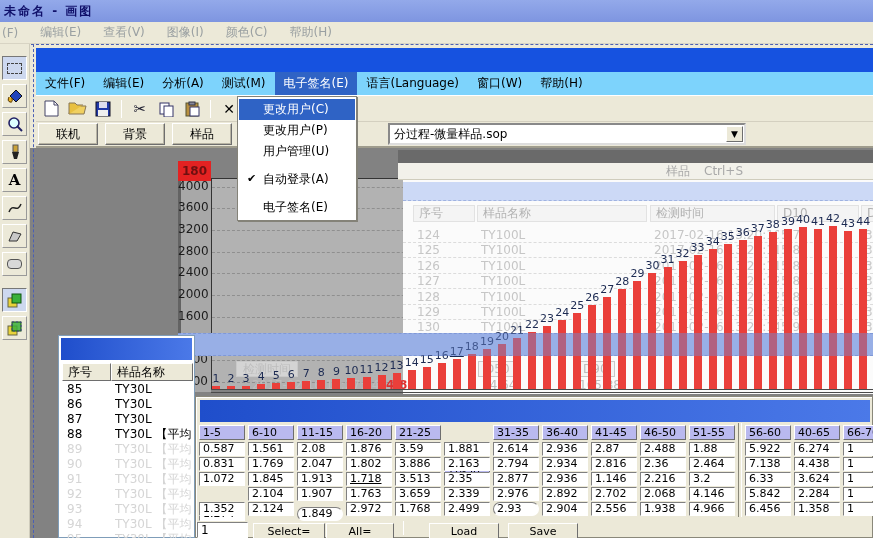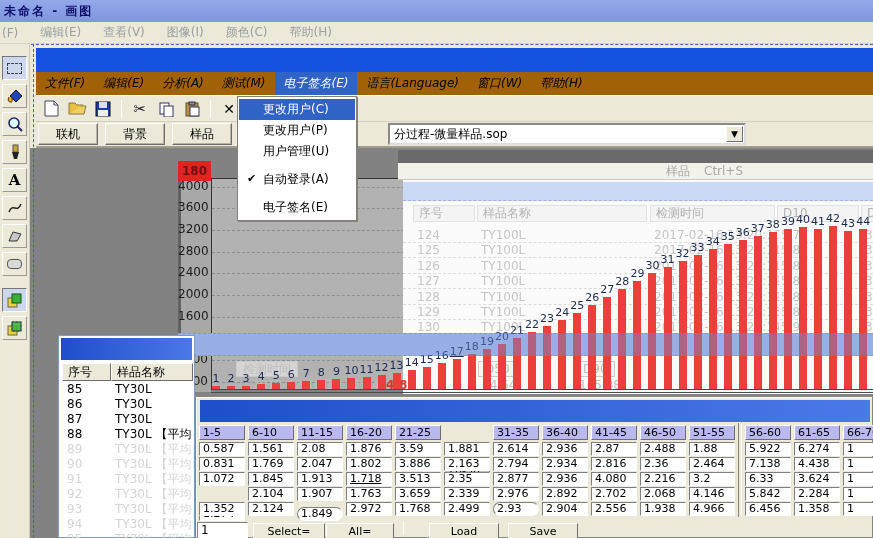--- a/index.html
+++ b/index.html
@@ -23,22 +23,22 @@
   .tool svg { display:block; }
   .tool-gap { height:8px; }
 
   
   .canvas-top { position:absolute; left:30px; top:44px; width:843px; height:104px; background:#ece9d8; z-index:5; }
   .sel-dash-h { position:absolute; left:31px; top:44px; width:842px; height:0;
     border-top:1px dashed #4a5fb4; z-index:15; }
   .sel-dash-v { position:absolute; left:33px; top:44px; width:0; height:494px;
     border-left:1px dashed #4a5fb4; z-index:15; }
   .app-bluebar { position:absolute; left:36px; top:48px; width:837px; height:24px; background:#1652e0; z-index:6; }
-  .app-menu { position:absolute; left:36px; top:72px; width:837px; height:24px; background:#a16207; z-index:6;
-    display:flex; align-items:center; color:#000; border-bottom:1px solid #fff;font-style:italic; }
+  .app-menu { position:absolute; left:36px; top:72px; width:837px; height:24px; background:#7dd3fc; z-index:6;
+    display:flex; align-items:center; color:#000; border-bottom:1px solid #fff; }
   .app-menu .mi { padding:3px 9px; white-space:nowrap; }
   .app-menu .mi.hl { background:#2f63c5; color:#fff; }
   .app-toolbar { position:absolute; left:36px; top:96px; width:837px; height:26px; background:#ece9d8; z-index:6;
     display:flex; align-items:center; gap:4px; padding-left:4px; border-bottom:1px solid #d4d0c0; }
   .tbico { width:22px; height:20px; display:flex; align-items:center; justify-content:center; }
   .tbsep { width:1px; height:18px; background:#b4b0a0; border-right:1px solid #fff; margin:0 3px; }
   .app-btnrow { position:absolute; left:36px; top:122px; width:837px; height:26px; background:#ece9d8; z-index:6;
     display:flex; align-items:center; border-bottom:2px solid #9f9c8d; }
   .cbtn { width:60px; height:22px; margin-right:7px; background:#ece9d8; text-align:center; line-height:20px;
     border:1px solid; border-color:#fff #6e6e6e #6e6e6e #fff; box-shadow:inset -1px -1px 0 #b8b4a4; }
@@ -510,21 +510,21 @@
         <div class="bt-hdr" style="left: 101px; top: 28px;">11-15</div>
         <div class="bt-hdr" style="left: 150px; top: 28px;">16-20</div>
         <div class="bt-hdr" style="left: 199px; top: 28px;">21-25</div>
         <div class="bt-hdr" style="left: 248px; top: 28px; margin-top: 38px;">26-30</div>
         <div class="bt-hdr" style="left: 297px; top: 28px;">31-35</div>
         <div class="bt-hdr" style="left: 346px; top: 28px;">36-40</div>
         <div class="bt-hdr" style="left: 395px; top: 28px;">41-45</div>
         <div class="bt-hdr" style="left: 444px; top: 28px;">46-50</div>
         <div class="bt-hdr" style="left: 493px; top: 28px;">51-55</div>
         <div class="bt-hdr" style="left: 549px; top: 28px;">56-60</div>
-        <div class="bt-hdr" style="left: 598px; top: 28px;">61-65</div>
+        <div class="bt-hdr" style="left: 598px; top: 28px;">40-65</div>
         <div class="bt-hdr" style="left: 647px; top: 28px;">66-70</div>
         <div class="bt-cell" style="left: 3px; top: 45px;">0.587</div>
         <div class="bt-cell" style="left: 52px; top: 45px;">1.561</div>
         <div class="bt-cell" style="left: 101px; top: 45px;">2.08</div>
         <div class="bt-cell" style="left: 150px; top: 45px;">1.876</div>
         <div class="bt-cell" style="left: 199px; top: 45px;">3.59</div>
         <div class="bt-cell" style="left: 248px; top: 45px;">1.881</div>
         <div class="bt-cell" style="left: 297px; top: 45px;">2.614</div>
         <div class="bt-cell" style="left: 346px; top: 45px;">2.936</div>
         <div class="bt-cell" style="left: 395px; top: 45px;">2.87</div>
@@ -548,21 +548,21 @@
         <div class="bt-cell" style="left: 598px; top: 60px;">4.438</div>
         <div class="bt-cell" style="left: 647px; top: 60px;">1</div>
         <div class="bt-cell" style="left: 3px; top: 75px;">1.072</div>
         <div class="bt-cell" style="left: 52px; top: 75px;">1.845</div>
         <div class="bt-cell" style="left: 101px; top: 75px;">1.913</div>
         <div class="bt-cell" style="left: 150px; top: 75px; text-decoration: underline;">1.718</div>
         <div class="bt-cell" style="left: 199px; top: 75px;">3.513</div>
         <div class="bt-cell" style="left: 248px; top: 75px;">2.35</div>
         <div class="bt-cell" style="left: 297px; top: 75px;">2.877</div>
         <div class="bt-cell" style="left: 346px; top: 75px;">2.936</div>
-        <div class="bt-cell" style="left: 395px; top: 75px;">4.080</div>
+        <div class="bt-cell" style="left: 395px; top: 75px;">1.146</div>
         <div class="bt-cell" style="left: 444px; top: 75px;">2.216</div>
         <div class="bt-cell" style="left: 493px; top: 75px;">3.2</div>
         <div class="bt-cell" style="left: 549px; top: 75px;">6.33</div>
         <div class="bt-cell" style="left: 598px; top: 75px;">3.624</div>
         <div class="bt-cell" style="left: 647px; top: 75px;">1</div>
         <div class="bt-cell" style="left: 3px; top: 90px; margin-top: 20px;">1.274</div>
         <div class="bt-cell" style="left: 52px; top: 90px;">2.104</div>
         <div class="bt-cell" style="left: 101px; top: 90px;">1.907</div>
         <div class="bt-cell" style="left: 150px; top: 90px;">1.763</div>
         <div class="bt-cell" style="left: 199px; top: 90px;">3.659</div>

